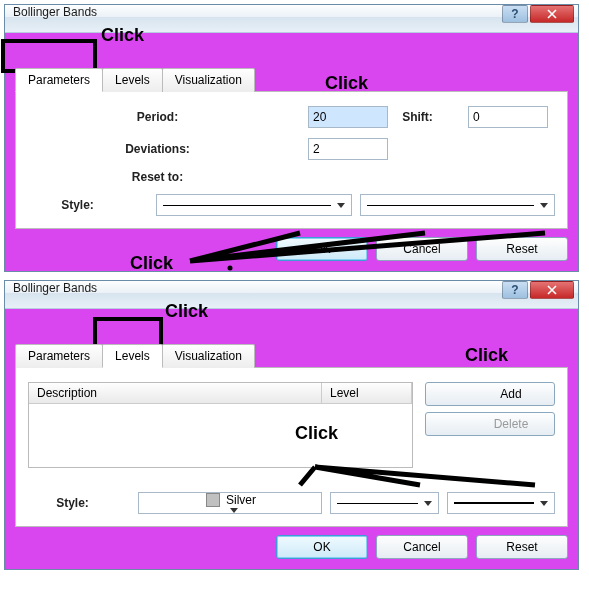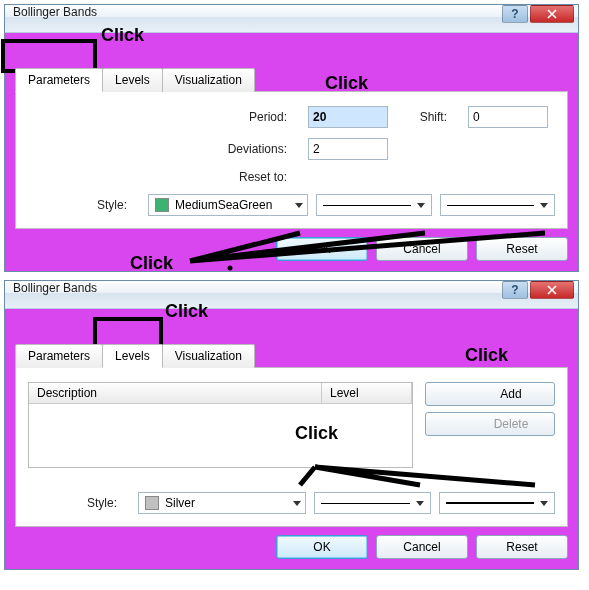--- a/index.html
+++ b/index.html
@@ -10,21 +10,21 @@
   .titlebar-btn { width: 38px; height: 18px; margin-left: 2px; border-radius: 2px; display: flex; align-items: center; justify-content: center; font-weight: bold; color: #fff; border: 1px solid rgba(0,0,0,.25); }
   .help-btn { background: linear-gradient(to bottom,#c9def3,#9ec0e0); color:#2a4f74; width:26px;}
   .close-btn { background: linear-gradient(to bottom,#e57373,#c62828); width:44px;}
   .close-btn svg { width:10px;height:10px;}
   .body { padding: 6px 10px 10px 10px; background:#d946ef; position:relative;}
   .tabs { display:flex; border-bottom:1px solid #bbb; margin-top:28px;}
   .tab { padding:4px 12px; border:1px solid #bbb; border-bottom:none; background:linear-gradient(#fefefe,#ededed); margin-right:-1px; position:relative; top:1px; border-radius:2px 2px 0 0;}
   .tab.active { background:#fff; border-bottom:1px solid #fff; z-index:2;}
   .tabpanel { border:1px solid #bbb; border-top:none; padding:14px 12px 12px 12px; background:#fff;}
   .row { display:flex; align-items:center; margin-bottom:10px;}
-  .lbl { text-align:right; padding-right:21px; color:#222;}
+  .lbl { text-align:center; padding-right:21px; color:#222;font-weight:bold;}
   input.txt, .sel { height:22px; border:1px solid #a7b8c9; padding:0 4px; background:#fff;}
   .sel { display:flex; align-items:center; justify-content:space-between; padding:0 4px 0 6px;}
   .chev { width:0;height:0;border-left:4px solid transparent;border-right:4px solid transparent;border-top:5px solid #333; margin-left:6px;}
   .swatch { width:14px;height:14px;border:1px solid #888;display:inline-block;margin-right:6px;}
   .btnrow { display:flex; justify-content:flex-end; gap:8px; margin-top:8px;}
   .btn { width:92px; height:24px; border:1px solid #8aa7bd; background:linear-gradient(#fefefe,#e6edf3); border-radius:3px; display:flex;align-items:center;justify-content:center;}
   .btn.primary { border-color:#3d9dd6; box-shadow:0 0 0 1px #86cdf2 inset; background:linear-gradient(#f0faff,#cdeaf8);}
   .lineprev { flex:1;height:22px;border:1px solid #a7b8c9; display:flex;align-items:center; padding:0 6px; justify-content:space-between;}
   .lineprev .ln { flex:1;height:1px;background:#000;}
   .lineprev.thick .ln{height:2px;}
@@ -58,40 +58,33 @@
     <span class="ann" style="left:320px; top:40px;">Click</span>
 
     <div class="tabs">
       <div class="tab active">Parameters</div>
       <div class="tab">Levels</div>
       <div class="tab">Visualization</div>
     </div>
     <div class="tabpanel">
       <div class="row">
         <div class="lbl" style="width:280px;">Period:</div>
-        <input class="txt" style="width: 80px; background: rgb(207, 230, 255); font-weight: bold;" value="20">
+        <input class="txt" style="width: 80px; background: rgb(207, 230, 255);" value="20">
         <div class="lbl" style="width:80px;">Shift:</div>
         <input class="txt" style="width: 80px;" value="0">
       </div>
       <div class="row">
         <div class="lbl" style="width:280px;">Deviations:</div>
         <input class="txt" style="width: 80px;" value="2">
       </div>
       <div class="row">
         <div class="lbl" style="width:280px;">Reset to:</div>
       </div>
       <div class="row" style="margin-bottom:0;">
         <div class="lbl" style="width:120px;">Style:</div>
-        <div class="sel" style="width:160px;">
-          <span style="display:flex;align-items:center;">
-              <span class="swatch" style="background:#3cb371;"></span>
-              <span>MediumSeaGreen</span>
-            </span>
-          <span class="chev"></span>
-        </div>
         <div style="width:8px;"></div>
         <div class="lineprev">
             <span class="ln"></span>
             <span class="chev"></span>
           </div>
         <div style="width:8px;"></div>
         <div class="lineprev">
             <span class="ln"></span>
             <span class="chev"></span>
           </div>
@@ -157,21 +150,21 @@
         </div>
       </div>
 
       <span class="ann" style="left:290px; top:114px;">Click</span>
       <svg class="overlay" width="575" height="220">
         <path d="M310 158 L295 176 M310 158 L415 176 M310 158 L530 176" stroke="#000" stroke-width="5" fill="none"></path>
       </svg>
 
       <div class="row" style="margin-top:24px;margin-bottom:0;">
         <div class="lbl" style="width:110px;">Style:</div>
-        <div class="sel" style="width:168px;">
+        <div class="sel" style="width:184px;flex-direction:column;">
           <span style="display:flex;align-items:center;">
               <span class="swatch" style="background:#c0c0c0;"></span>
               <span>Silver</span>
             </span>
           <span class="chev"></span>
         </div>
         <div style="width:8px;"></div>
         <div class="lineprev">
             <span class="ln"></span>
             <span class="chev"></span>

